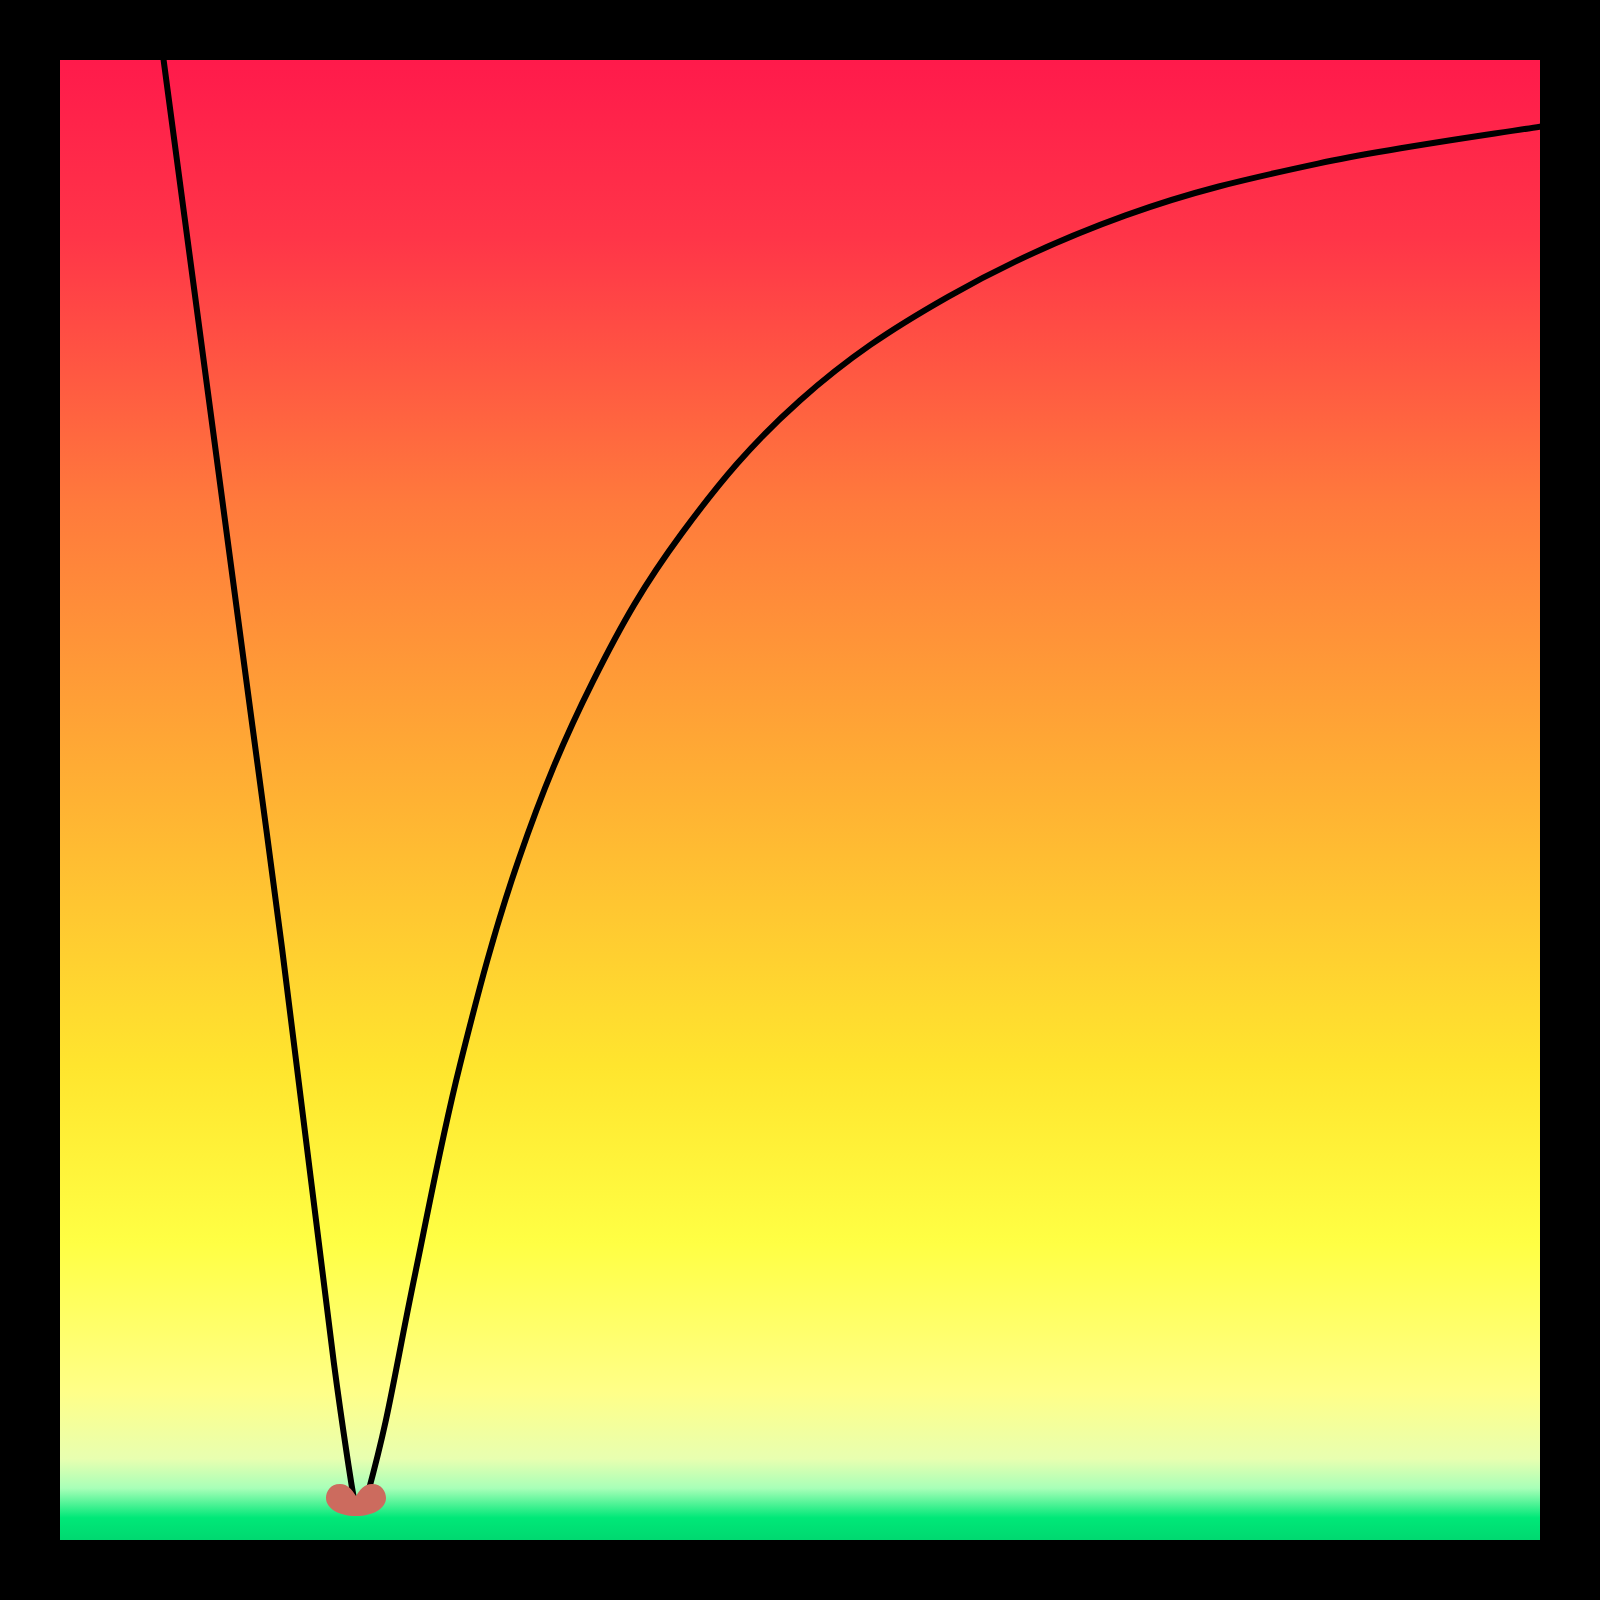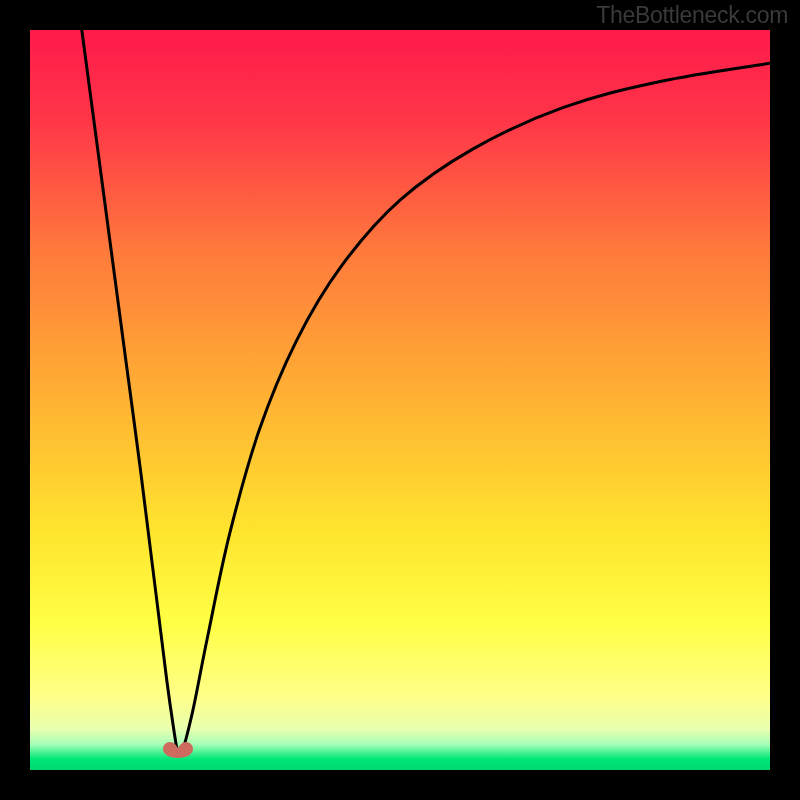--- a/index.html
+++ b/index.html
@@ -52,21 +52,20 @@
     .marker {
       position: absolute;
       z-index: 5;
     }
   </style>
 </head>
 <body>
 
 <div class="container">
 
-  <div class="watermark">TheBottleneck.com</div>
 
   <div class="plot-frame">
 
     <svg class="gradient-area" viewBox="0 0 740 740" preserveAspectRatio="none">
       <defs>
         <linearGradient id="bg-grad" x1="0" y1="0" x2="0" y2="1">
             <stop offset="0%" stop-color="#ff1a4b"></stop>
             <stop offset="12%" stop-color="#ff3548"></stop>
             <stop offset="30%" stop-color="#ff7a3c"></stop>
             <stop offset="50%" stop-color="#ffb233"></stop>

